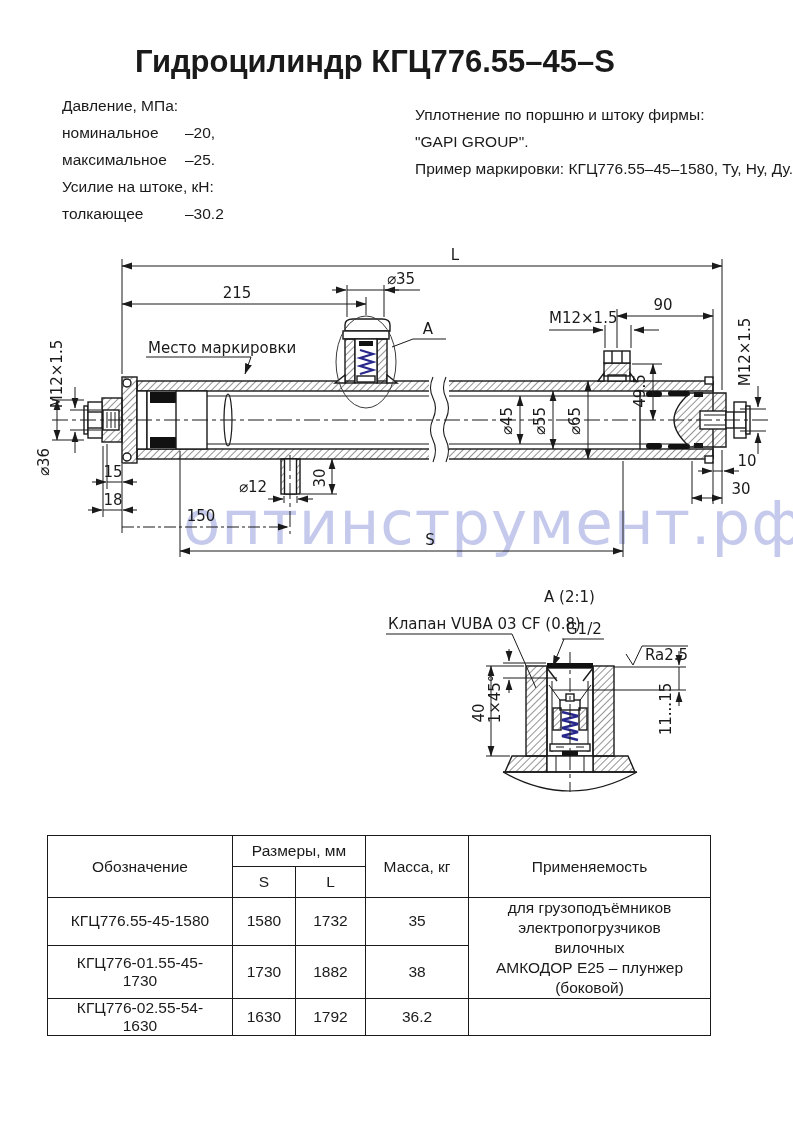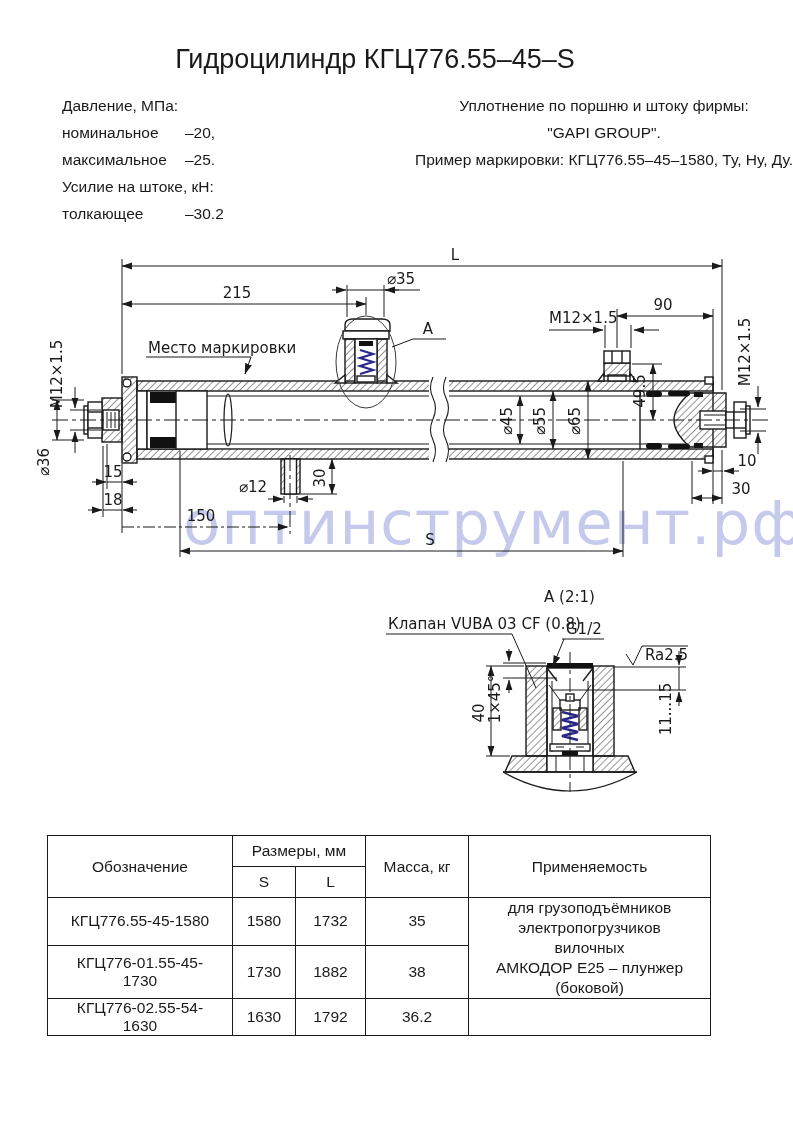--- a/index.html
+++ b/index.html
@@ -1,23 +1,23 @@
 <!DOCTYPE html>
 <html><head>
 <meta charset="utf-8">
 <style>
   html,body{margin:0;padding:0;background:#fff;}
   .page{position:relative;width:793px;height:1123px;background:#ffffff;overflow:hidden;
         font-family:"Liberation Sans",sans-serif;color:#1a1a1a;}
   .title{position:absolute;left:0;top:44px;width:750px;text-align:center;
-         font-size:27px;letter-spacing:0px;white-space:nowrap;}
+         font-size:31px;letter-spacing:0px;white-space:nowrap;font-weight:bold;}
   .specs{position:absolute;left:62px;top:92px;font-size:15.5px;line-height:27px;}
   .spec-row{display:flex;}
   .spec-row .lbl{width:123px;}
-  .notes{position:absolute;left:415px;top:92px;font-size:15.5px;line-height:27px;white-space:nowrap;text-align:center;}
+  .notes{position:absolute;left:415px;top:101px;font-size:15.5px;line-height:27px;white-space:nowrap;}
   .watermark{position:absolute;left:183px;top:487px;font-size:61px;letter-spacing:1px;
              color:#b7bde8;opacity:.8;white-space:nowrap;font-family:"DejaVu Sans",sans-serif;}
   svg.draw{position:absolute;left:0;top:0;}
   svg.draw text{font-family:"DejaVu Sans","Liberation Sans",sans-serif;font-size:15px;fill:#1a1a1a;}
   text.big{font-size:22px;}
   text.dtitle{font-size:19px;}
   
   .tblwrap{position:absolute;left:47px;top:835px;}
   table.spec{border-collapse:collapse;table-layout:fixed;font-size:15.5px;}
   table.spec td,table.spec th{border:1.6px solid #1a1a1a;padding:0 13px;font-weight:normal;

